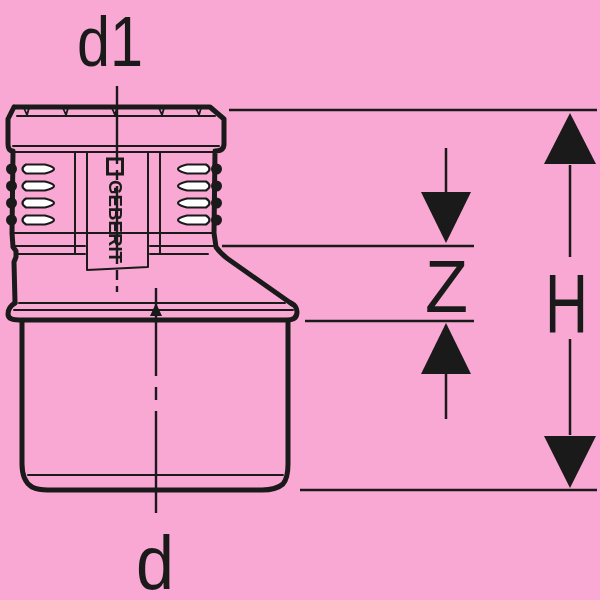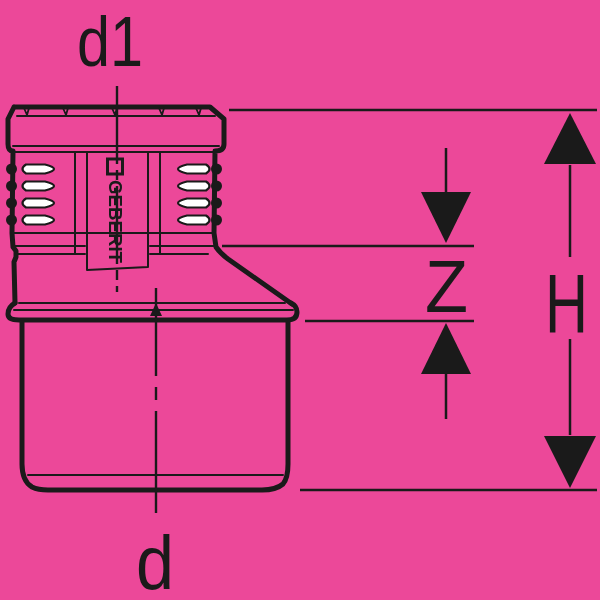--- a/index.html
+++ b/index.html
@@ -8,21 +8,21 @@
     width: 600px;
     height: 600px;
     background: #ffffff;
     font-family: "Liberation Sans", sans-serif;
     overflow: hidden;
   }
   .stage {
     position: relative;
     width: 600px;
     height: 600px;
-    background: #ec4899;
+    background: #f9a8d4;
   }
   svg text {
     font-family: "Liberation Sans", sans-serif;
   }
 </style>
 </head>
 <body>
 
 <div class="stage">
   <svg width="600" height="600" viewBox="0 0 600 600" xmlns="http://www.w3.org/2000/svg">

